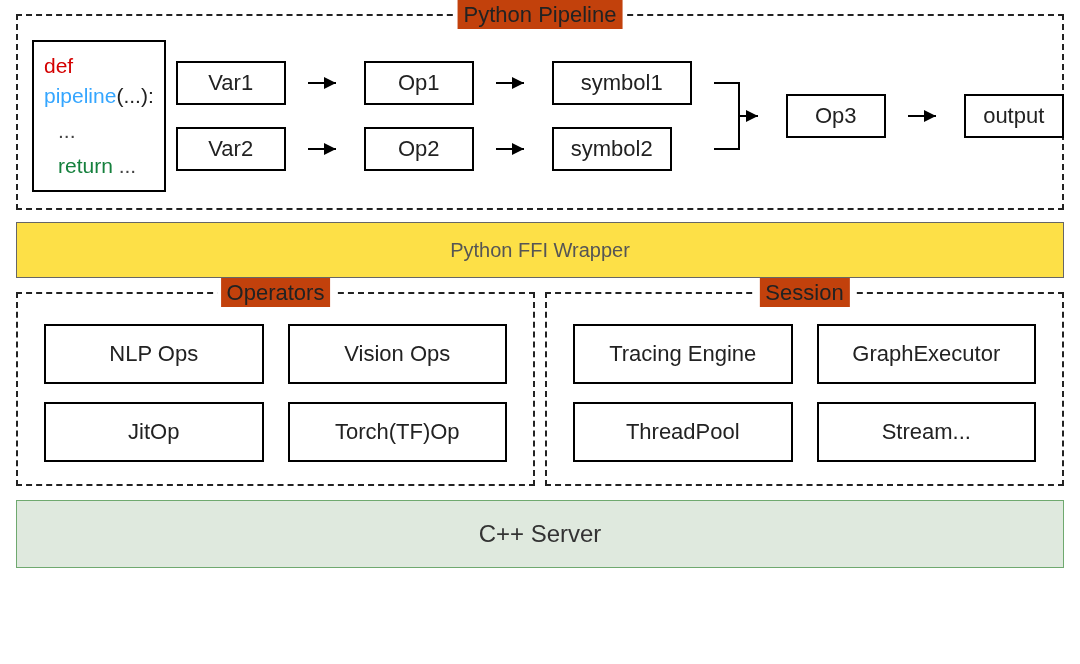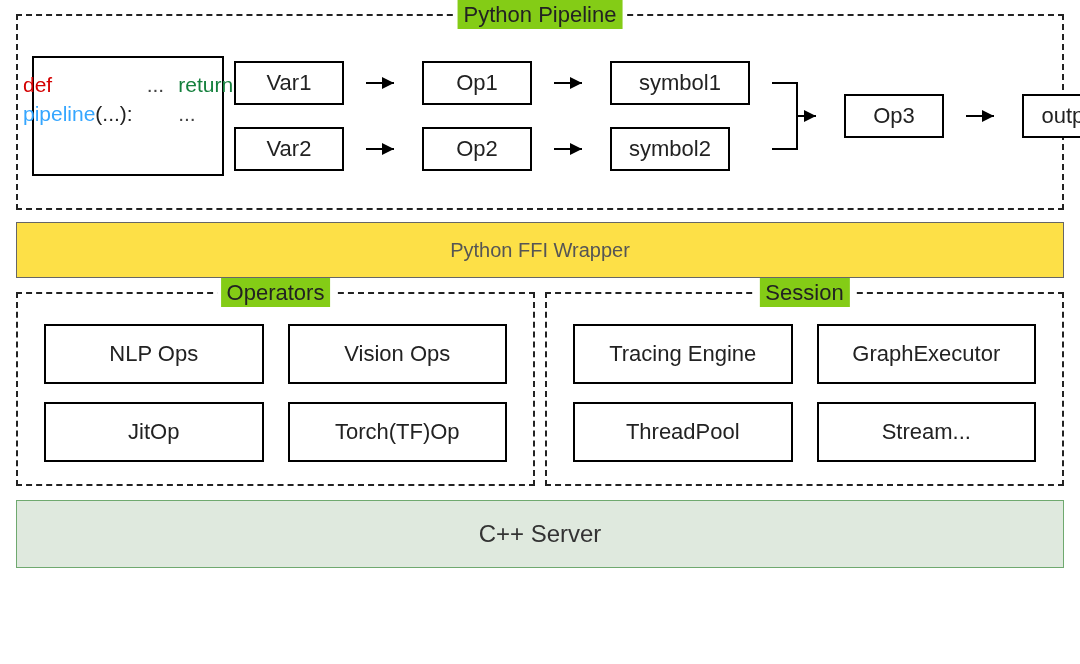--- a/index.html
+++ b/index.html
@@ -19,21 +19,21 @@
   .panel-title {
     position: absolute;
     top: -1px;
     left: 50%;
     transform: translateX(-50%) translateY(-50%);
     background: #fff;
     padding: 0 4px;
     font-size: 22px;
   }
   .panel-title .hl {
-    background: #84cc16;
+    background: #c2410c;
     padding: 2px 6px;
   }
   .solid-box {
     border: 2px solid #000;
     background: #fff;
     display: flex;
     align-items: center;
     justify-content: center;
     font-size: 22px;
     padding: 6px 10px;
@@ -46,28 +46,29 @@
     padding-top: 22px;
   }
   #pipeline-inner {
     display: flex;
     align-items: center;
     height: 100%;
     gap: 10px;
   }
   #code-box {
     width: 192px;
-    height: 120px;
+    height: 152px;
     border: 2px solid #000;
     padding: 12px 10px;
     font-size: 21px;
     line-height: 1.4;
     display: flex;
-    flex-direction: row;
-    justify-content: center;
+    flex-direction: column;
+    justify-content: center;
+    gap: 6px;
   }
   .kw-def { color: #d40000; }
   .kw-name { color: #35a6ff; }
   .kw-return { color: #15803d; }
   .dots { color: #444; }
   .graph-cols {
     display: flex;
     align-items: center;
     gap: 22px;
     flex: 1;

